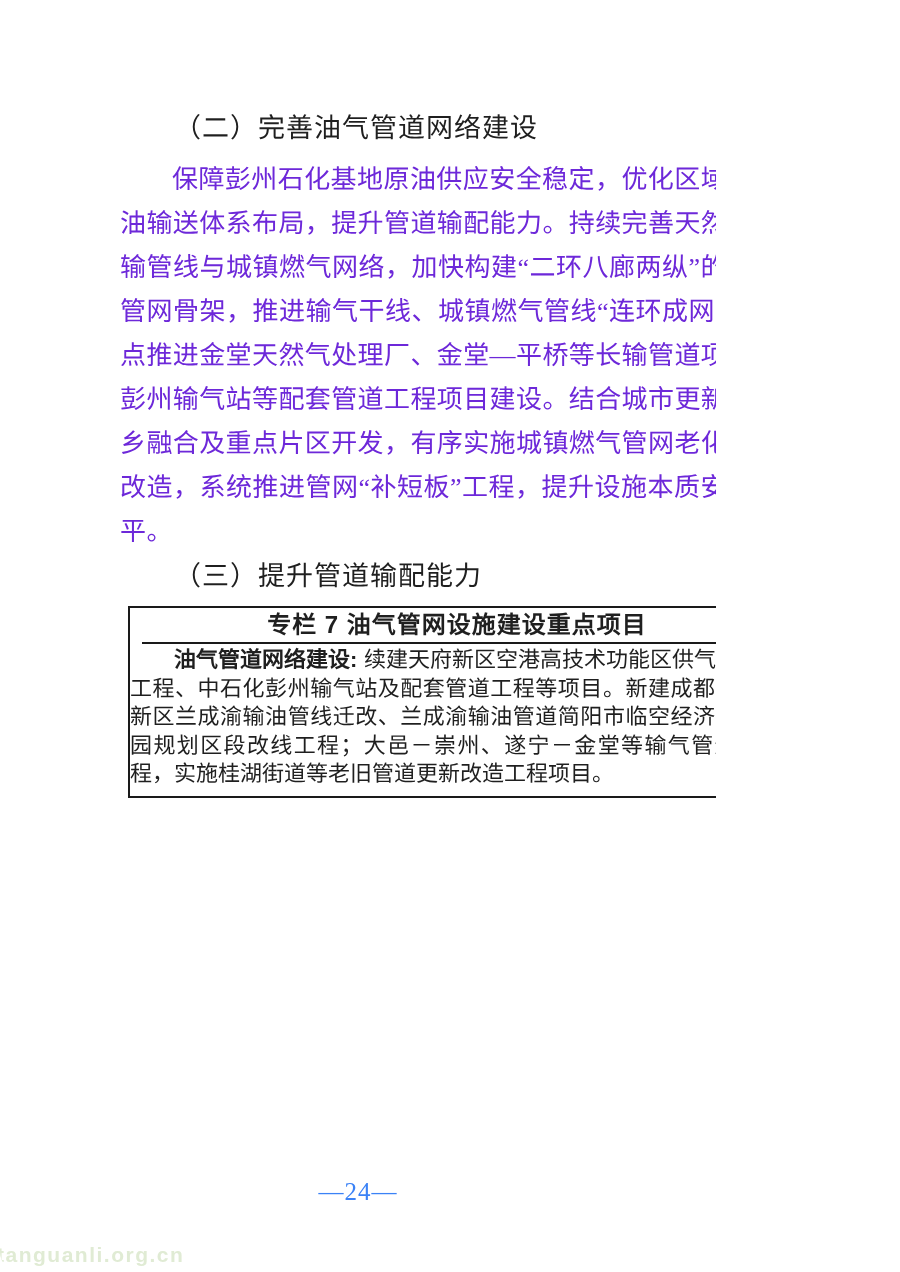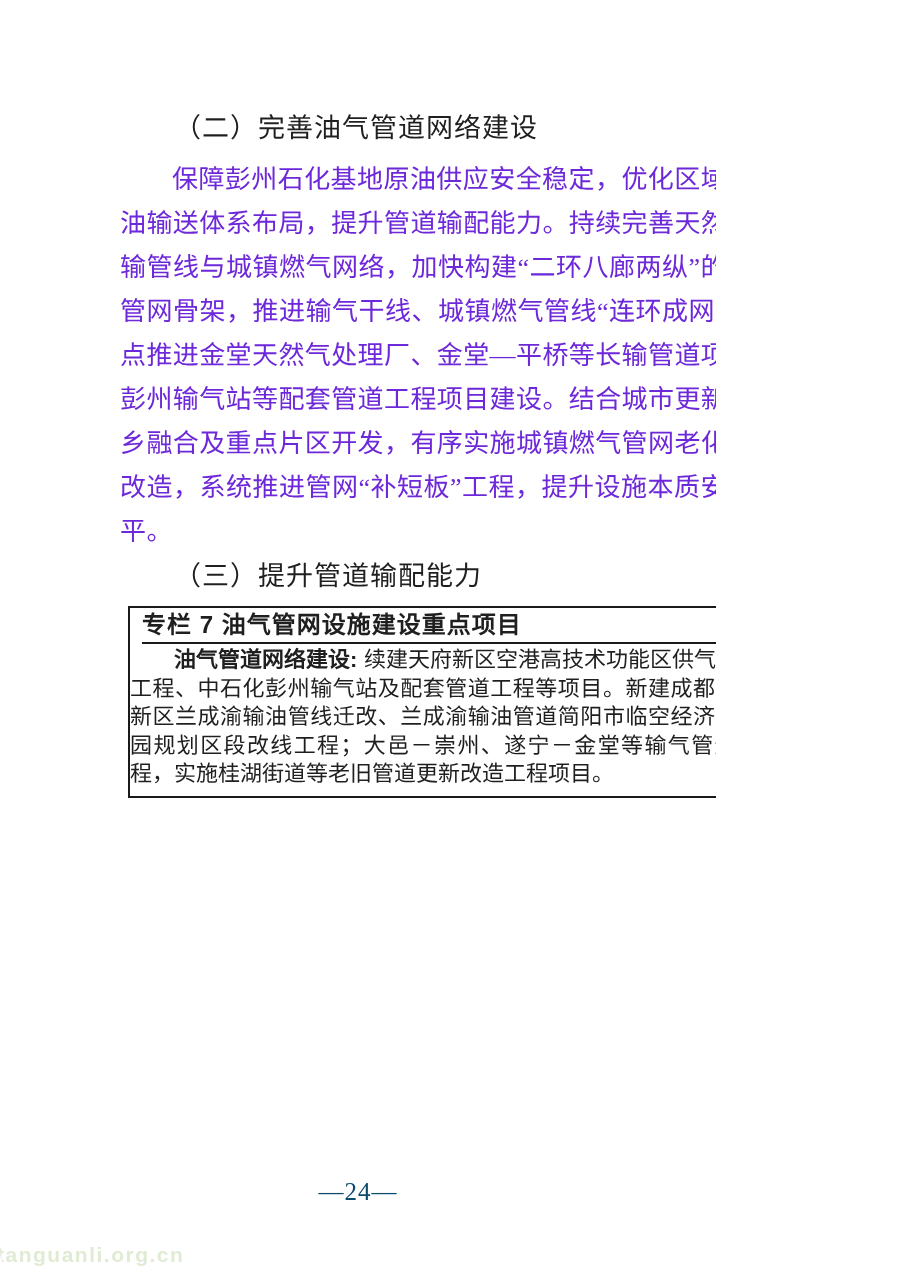--- a/index.html
+++ b/index.html
@@ -47,21 +47,21 @@
     width: 646px;
     margin: 0 0 0 8px;
     border: 2px solid #1a1a1a;
     background: #ffffff;
   }
   .callout-title {
     font-family: "Liberation Sans", "DejaVu Sans", sans-serif;
     font-weight: bold;
     font-size: 24px;
     line-height: 34px;
-    text-align: left;
+    text-align: center;
     border-bottom: 2px solid #1a1a1a;
     letter-spacing: 1px;
     margin-left: 12px;
   }
   .callout-body {
     padding: 2px 12px 7px 0;
   }
   .callout-item {
     margin: 0;
     font-size: 22px;
@@ -77,21 +77,21 @@
   }
   .page-number {
     position: absolute;
     top: 1174px;
     left: 0;
     width: 100%;
     text-align: center;
     font-size: 25px;
     line-height: 36px;
     letter-spacing: 1px;
-    color: #0c4a6e;
+    color: #3b82f6;
   }
   .watermark {
     position: absolute;
     left: -3px;
     top: 1243px;
     font-family: "Liberation Sans", "DejaVu Sans", sans-serif;
     font-weight: bold;
     font-size: 21px;
     letter-spacing: 1.5px;
     color: #e0ebd4;

